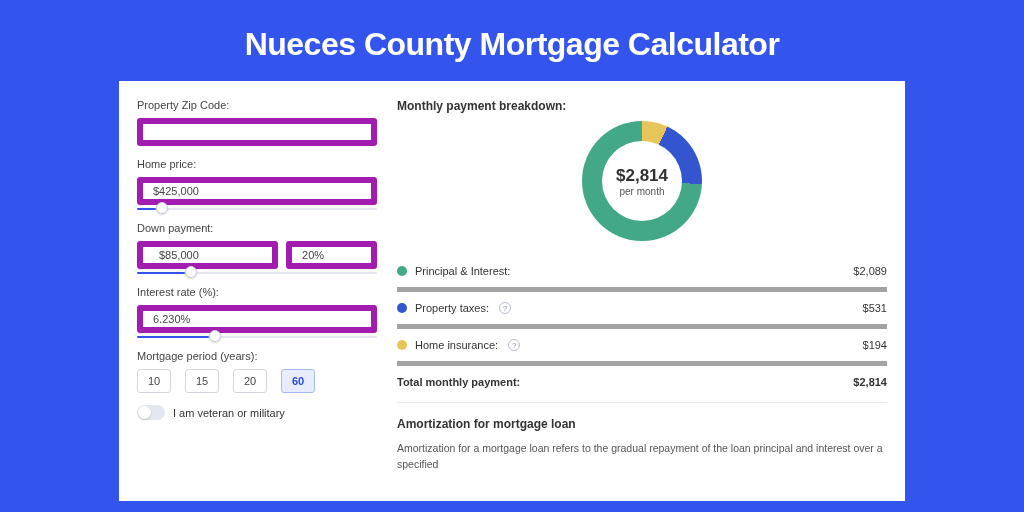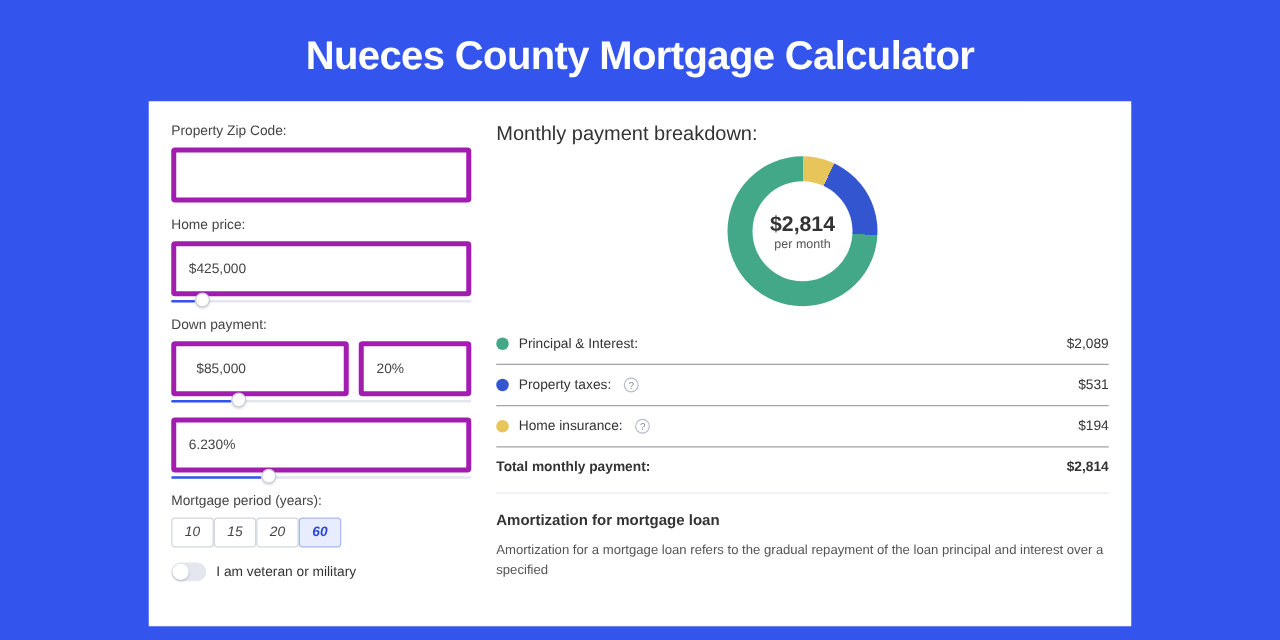--- a/index.html
+++ b/index.html
@@ -36,22 +36,22 @@
     height: 420px;
     overflow: hidden;
     font-size: 11px;
     color: #333;
   }
   .left { width: 240px; flex-shrink: 0; }
   .right { flex: 1; }
   .field-label { font-size: 11px; color: #444; margin-bottom: 7px; }
   .input {
     width: 100%;
-    height: 44px;
-    border: 4px solid #a21caf;
+    height: 28px;
+    border: 6px solid #a21caf;
     border-radius: 3px;
     padding: 0 10px;
     font-size: 11px;
     color: #444;
     background: #fff;
   }
   .row { display: flex; gap: 8px; }
   .row .input:first-child { flex: 1.75; padding-left: 16px; }
   .row .input:last-child { flex: 1; }
   .block { margin-bottom: 12px; position: relative; }
@@ -61,54 +61,54 @@
     position: relative;
     margin-top: 3px;
     border-radius: 2px;
   }
   .slider-fill { height: 2px; background: #3355ee; position: absolute; left: 0; top: 0; border-radius: 2px; }
   .slider-thumb {
     width: 12px; height: 12px; background: #fff; border: 1px solid #c9cdd8;
     border-radius: 50%; position: absolute; top: -6px;
     box-shadow: 0 1px 2px rgba(0,0,0,0.15);
   }
-  .period-group { display: flex; gap: 0; font-style: italic; }
+  .period-group { display: flex; gap: 14px; }
   .period-btn {
     width: 34px; height: 24px; border: 1px solid #d2d6de; border-radius: 3px;
     background: #fff; font-size: 11px; color: #444; cursor: pointer;
     display: flex; align-items: center; justify-content: center;
   }
   .period-btn.active { background: #e7edff; border-color: #a7b8f6; color: #2a48d8; font-weight: 600; }
   .toggle-row { display: flex; align-items: center; gap: 8px; margin-top: 12px; }
   .toggle {
     width: 28px; height: 15px; background: #e4e7ef; border-radius: 9px; position: relative; cursor: pointer;
   }
   .toggle-knob {
     width: 13px; height: 13px; background: #fff; border-radius: 50%; position: absolute; top: 1px; left: 1px;
     box-shadow: 0 1px 2px rgba(0,0,0,0.2);
   }
-  .right-heading { font-weight: 400; font-size: 16px; margin-bottom: 8px; }
+  .right-heading { font-weight: 700; font-size: 12px; margin-bottom: 8px; }
   .donut-wrap { width: 100%; display:flex; justify-content:center; margin: 6px 0 14px; }
   .donut {
     width: 120px; height: 120px; border-radius: 50%; position: relative;
     background: conic-gradient(
       #e8c55a 0deg 25deg,
       #3355cf 25deg 93deg,
       #42a887 93deg 360deg
     );
   }
   .donut-hole {
     position: absolute; inset: 20px; background: #fff; border-radius: 50%;
     display: flex; flex-direction: column; align-items: center; justify-content: center;
   }
   .donut-value { font-weight: 700; font-size: 17px; }
   .donut-sub { font-size: 10px; color: #555; }
   .breakdown { }
   .b-row { display: flex; align-items: center; padding: 10px 0; justify-content: space-between; }
-  .b-row + .b-row { border-top: 1px solid #a3a3a3; }
+  .b-row + .b-row { border-top: 5px solid #a3a3a3; }
   .b-left { display: flex; align-items: center; gap: 8px; }
   .dot { width: 10px; height: 10px; border-radius: 50%; display: inline-block; }
   .dot-green { background: #42a887; }
   .dot-blue { background: #3355cf; }
   .dot-yellow { background: #e8c55a; }
   .info-icon {
     width: 12px; height: 12px; border: 1px solid #b7bdcb; border-radius: 50%;
     display: inline-flex; align-items: center; justify-content: center;
     font-size: 8px; color: #8a90a0; margin-left: 2px;
   }
@@ -148,20 +148,21 @@
           <input class="input" value="$85,000" style="">
           <input class="input" value="20%" style="">
         </div>
         <div class="slider-track">
           <div class="slider-fill" style="width:20%"></div>
           <div class="slider-thumb" style="left:20%"></div>
         </div>
       </div>
 
       <div class="block">
+        <div class="field-label">Interest rate (%):</div>
         <input class="input" value="6.230%" style="">
         <div class="slider-track">
           <div class="slider-fill" style="width:30%"></div>
           <div class="slider-thumb" style="left:30%"></div>
         </div>
       </div>
 
       <div class="block">
         <div class="field-label">Mortgage period (years):</div>
         <div class="period-group">

